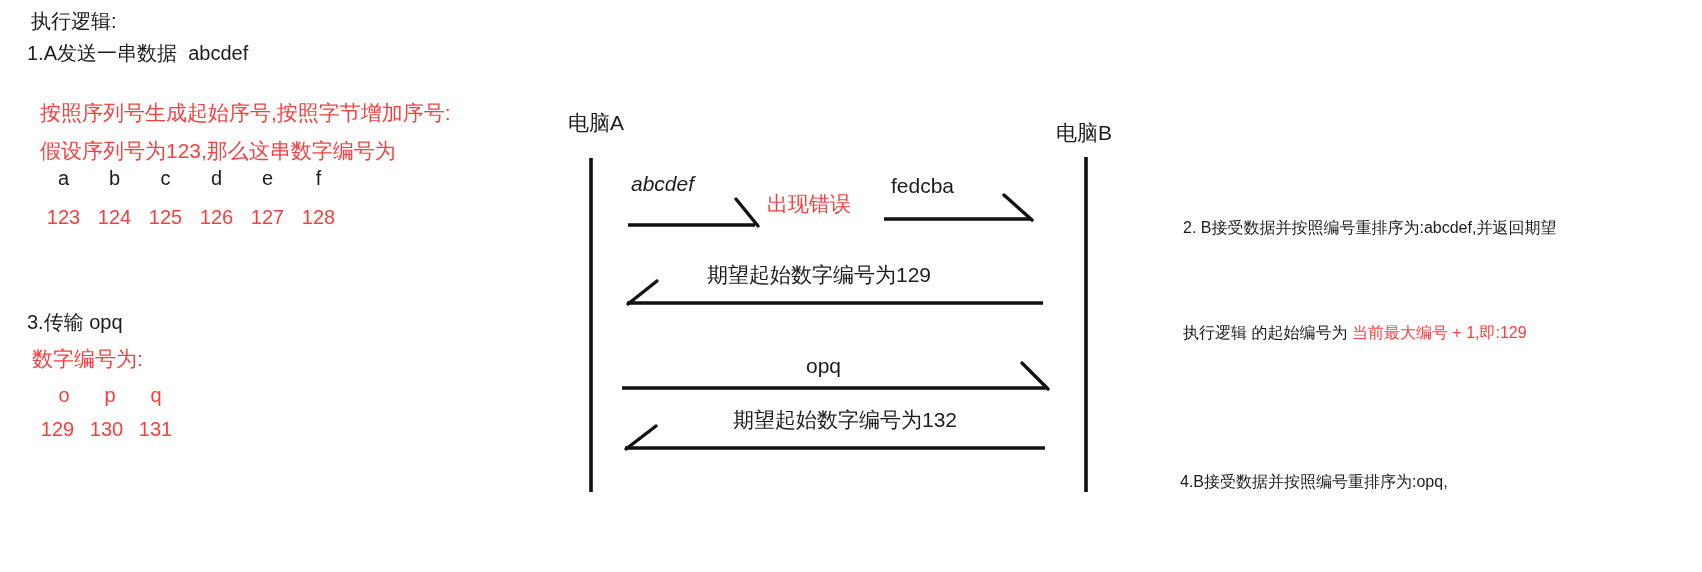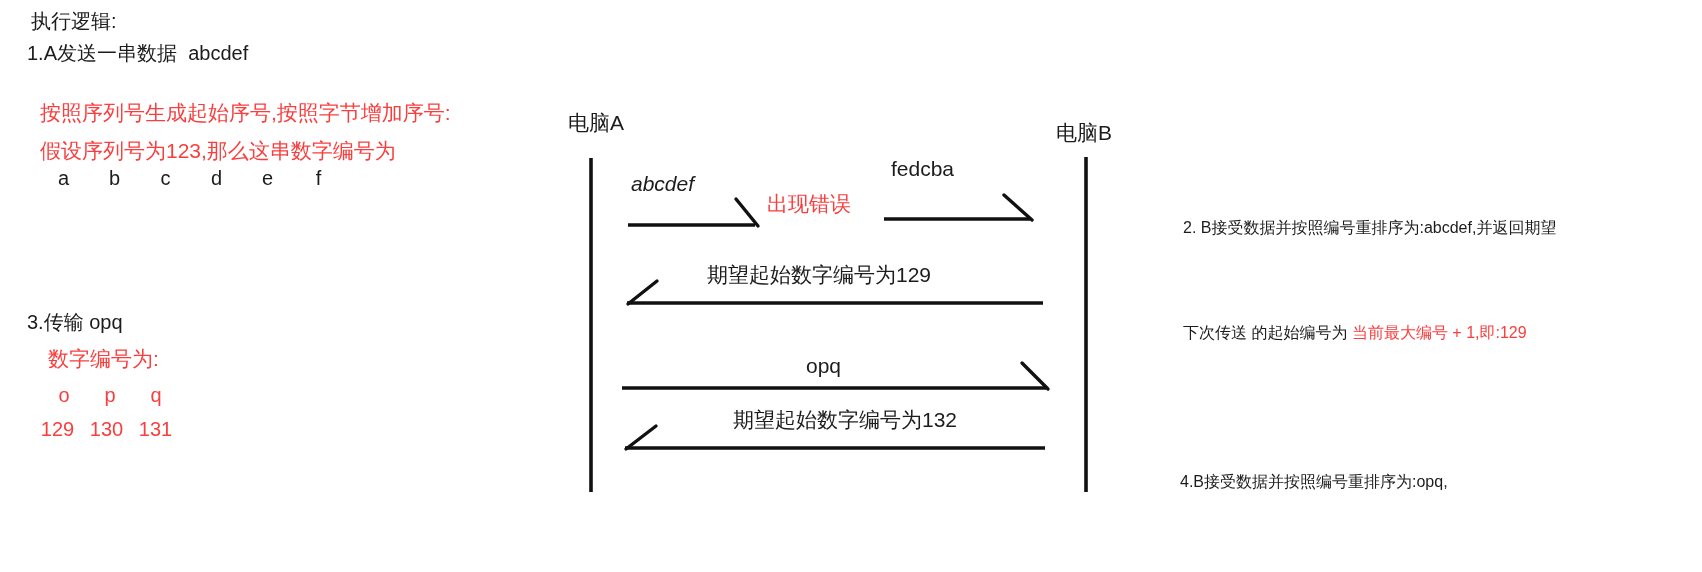--- a/index.html
+++ b/index.html
@@ -50,49 +50,57 @@
   <div class="t red" style="left:40px; top:138px;">假设序列号为123,那么这串数字编号为</div>
 
   <div class="row" style="left:38px; top:167px;">
     <span class="cell w50">a</span>
     <span class="cell w50">b</span>
     <span class="cell w50">c</span>
     <span class="cell w50">d</span>
     <span class="cell w50">e</span>
     <span class="cell w50">f</span>
   </div>
+  <div class="row red" style="left:38px; top:206px;">
+    <span class="cell w50">123</span>
+    <span class="cell w50">124</span>
+    <span class="cell w50">125</span>
+    <span class="cell w50">126</span>
+    <span class="cell w50">127</span>
+    <span class="cell w50">128</span>
+  </div>
 
   <div class="t sm" style="left:27px; top:310px;">3.传输 opq</div>
-  <div class="t red" style="left:48px; top:346px;">数字编号为:</div>
+  <div class="t red" style="left:32px; top:346px;">数字编号为:</div>
 
   <div class="row red" style="left:41px; top:384px;">
     <span class="cell w46">o</span>
     <span class="cell w46">p</span>
     <span class="cell w46">q</span>
   </div>
   <div class="row red" style="left:33px; top:418px;">
     <span class="cell w49">129</span>
     <span class="cell w49">130</span>
     <span class="cell w49">131</span>
   </div>
 
   <div class="t" style="left:547px;  top:110px;margin-left:21px;">电脑A</div>
   <div class="t" style="left:1056px; top:120px;">电脑B</div>
 
   <div class="t" style="left:631px; top:171px;font-style:italic;">abcdef</div>
   <div class="t red" style="left:767px; top:191px;">出现错误</div>
-  <div class="t" style="left:891px; top:156px;">fedcba</div>
+  <div class="t" style="left:891px; top:173px;">fedcba</div>
 
   <div class="t" style="left:707px; top:262px;">期望起始数字编号为129</div>
   <div class="t" style="left:806px; top:353px;">opq</div>
   <div class="t" style="left:733px; top:407px;">期望起始数字编号为132</div>
 
   <div class="note" style="left:1183px; top:140px;">
     <div>2. B接受数据并按照编号重排序为:abcdef,并返回期望</div>
-    <div><span>下次传送 的起始编号为 </span><span class="red">当前最大编号 + 1,即:129</span></div>
+    <div><span>执行逻辑 的起始编号为 </span><span class="red">当前最大编号 + 1,即:129</span></div>
   </div>
 
   <div class="note" style="left:1180px; top:394px;">
     <div>4.B接受数据并按照编号重排序为:opq,</div>
     <div></div>
   </div>
 
 </div>
 
 </body></html>

